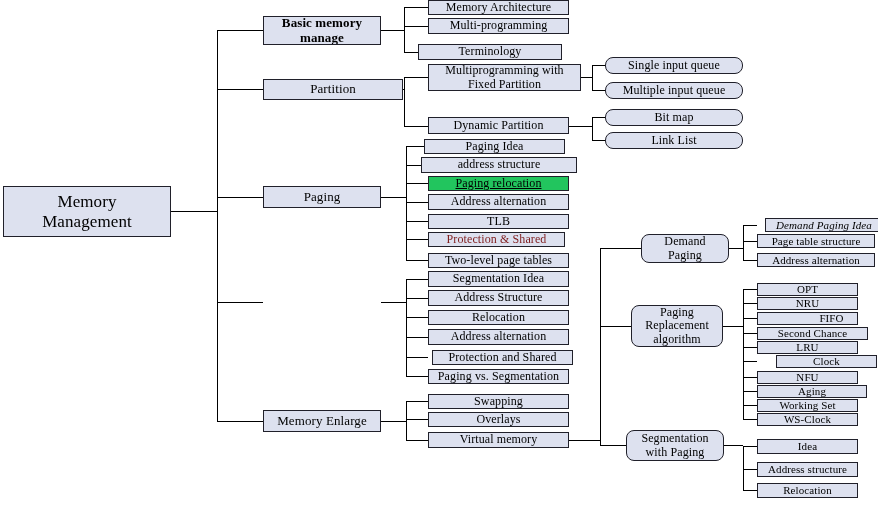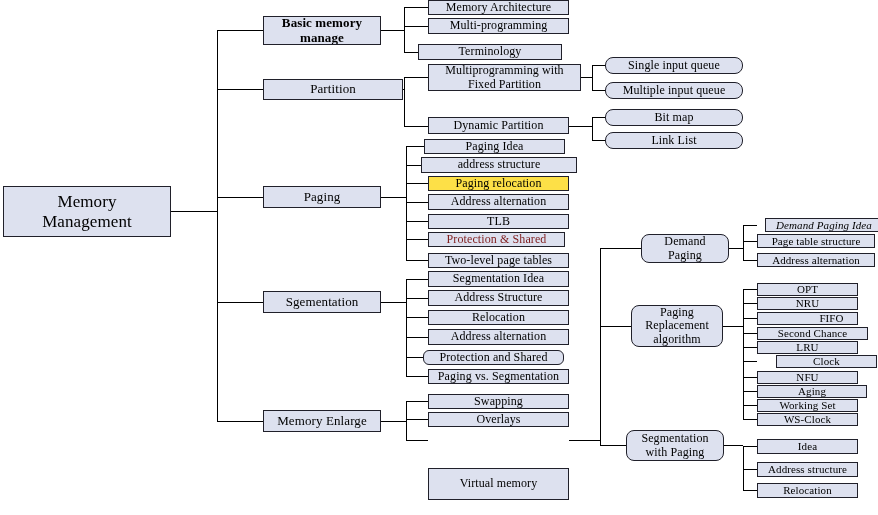--- a/index.html
+++ b/index.html
@@ -140,49 +140,48 @@
     </g>
   </svg>
 
   <div class="node root" style="left: 3px; top: 186px; width: 168px; height: 51px; background: rgb(221, 225, 239); border-color: rgb(32, 32, 42); color: rgb(0, 0, 0);">Memory
 Management</div>
 
   <div class="node lvl1" style="left: 263px; top: 16px; width: 118px; height: 29px; background: rgb(221, 225, 239); border-color: rgb(32, 32, 42); color: rgb(0, 0, 0); font-weight: bold;">Basic memory
 manage</div>
   <div class="node lvl1" style="left: 263px; top: 79px; width: 140px; height: 21px; background: rgb(221, 225, 239); border-color: rgb(32, 32, 42); color: rgb(0, 0, 0);">Partition</div>
   <div class="node lvl1" style="left: 263px; top: 186px; width: 118px; height: 22px; background: rgb(221, 225, 239); border-color: rgb(32, 32, 42); color: rgb(0, 0, 0);">Paging</div>
-  <div class="node lvl1" style="left: 263px; top: 291px; width: 118px; height: 22px; background: rgb(221, 225, 239); border-color: rgb(32, 32, 42); color: rgb(0, 0, 0);">Sgementation</div>
   <div class="node lvl1" style="left: 263px; top: 410px; width: 118px; height: 22px; background: rgb(221, 225, 239); border-color: rgb(32, 32, 42); color: rgb(0, 0, 0);">Memory Enlarge</div>
 
   <div class="node lvl2" style="left: 428px; top: 0px; width: 141px; height: 15px; background: rgb(221, 225, 239); border-color: rgb(32, 32, 42); color: rgb(0, 0, 0);">Memory Architecture</div>
   <div class="node lvl2" style="left: 428px; top: 18px; width: 141px; height: 16px; background: rgb(221, 225, 239); border-color: rgb(32, 32, 42); color: rgb(0, 0, 0);">Multi-programming</div>
   <div class="node lvl2" style="left: 418px; top: 44px; width: 144px; height: 16px; background: rgb(221, 225, 239); border-color: rgb(32, 32, 42); color: rgb(0, 0, 0);">Terminology</div>
 
   <div class="node lvl2" style="left: 428px; top: 64px; width: 153px; height: 27px; background: rgb(221, 225, 239); border-color: rgb(32, 32, 42); color: rgb(0, 0, 0);">Multiprogramming with
 Fixed Partition</div>
   <div class="node lvl2" style="left: 428px; top: 117px; width: 141px; height: 17px; background: rgb(221, 225, 239); border-color: rgb(32, 32, 42); color: rgb(0, 0, 0);">Dynamic Partition</div>
 
   <div class="node lvl2" style="left: 424px; top: 139px; width: 141px; height: 15px; background: rgb(221, 225, 239); border-color: rgb(32, 32, 42); color: rgb(0, 0, 0);">Paging Idea</div>
   <div class="node lvl2" style="left: 421px; top: 157px; width: 156px; height: 16px; background: rgb(221, 225, 239); border-color: rgb(32, 32, 42); color: rgb(0, 0, 0);">address structure</div>
-  <div class="node lvl2" style="left: 428px; top: 176px; width: 141px; height: 15px; background: #fde047; border-color: rgb(32, 32, 42); color: rgb(0, 0, 0);">Paging relocation</div>
+  <div class="node lvl2" style="left: 428px; top: 176px; width: 141px; height: 15px; background: #22c55e; border-color: rgb(32, 32, 42); color: rgb(0, 0, 0); text-decoration: underline;">Paging relocation</div>
   <div class="node lvl2" style="left: 428px; top: 194px; width: 141px; height: 16px; background: rgb(221, 225, 239); border-color: rgb(32, 32, 42); color: rgb(0, 0, 0);">Address alternation</div>
   <div class="node lvl2" style="left: 428px; top: 214px; width: 141px; height: 15px; background: rgb(221, 225, 239); border-color: rgb(32, 32, 42); color: rgb(0, 0, 0);">TLB</div>
   <div class="node lvl2" style="left: 428px; top: 232px; width: 137px; height: 15px; background: rgb(221, 225, 239); border-color: rgb(32, 32, 42); color: #7f1d1d;">Protection &amp; Shared</div>
   <div class="node lvl2" style="left: 428px; top: 253px; width: 141px; height: 15px; background: rgb(221, 225, 239); border-color: rgb(32, 32, 42); color: rgb(0, 0, 0);">Two-level page tables</div>
 
   <div class="node lvl2" style="left: 428px; top: 271px; width: 141px; height: 16px; background: rgb(221, 225, 239); border-color: rgb(32, 32, 42); color: rgb(0, 0, 0);">Segmentation Idea</div>
   <div class="node lvl2" style="left: 428px; top: 290px; width: 141px; height: 16px; background: rgb(221, 225, 239); border-color: rgb(32, 32, 42); color: rgb(0, 0, 0);">Address Structure</div>
   <div class="node lvl2" style="left: 428px; top: 310px; width: 141px; height: 15px; background: rgb(221, 225, 239); border-color: rgb(32, 32, 42); color: rgb(0, 0, 0);">Relocation</div>
   <div class="node lvl2" style="left: 428px; top: 329px; width: 141px; height: 16px; background: rgb(221, 225, 239); border-color: rgb(32, 32, 42); color: rgb(0, 0, 0);">Address alternation</div>
-  <div class="node lvl2" style="left: 423px; top: 350px; width: 141px; height: 15px; background: rgb(221, 225, 239); border-color: rgb(32, 32, 42); color: rgb(0, 0, 0); border-radius: 6px;">Protection and Shared</div>
+  <div class="node lvl2" style="left: 432px; top: 350px; width: 141px; height: 15px; background: rgb(221, 225, 239); border-color: rgb(32, 32, 42); color: rgb(0, 0, 0);">Protection and Shared</div>
   <div class="node lvl2" style="left: 428px; top: 369px; width: 141px; height: 15px; background: rgb(221, 225, 239); border-color: rgb(32, 32, 42); color: rgb(0, 0, 0);">Paging vs. Segmentation</div>
 
   <div class="node lvl2" style="left: 428px; top: 394px; width: 141px; height: 15px; background: rgb(221, 225, 239); border-color: rgb(32, 32, 42); color: rgb(0, 0, 0);">Swapping</div>
   <div class="node lvl2" style="left: 428px; top: 412px; width: 141px; height: 15px; background: rgb(221, 225, 239); border-color: rgb(32, 32, 42); color: rgb(0, 0, 0);">Overlays</div>
-  <div class="node lvl2" style="left: 428px; top: 432px; width: 141px; height: 32px; background: rgb(221, 225, 239); border-color: rgb(32, 32, 42); color: rgb(0, 0, 0); margin-top: 36px;">Virtual memory</div>
+  <div class="node lvl2" style="left: 428px; top: 432px; width: 141px; height: 16px; background: rgb(221, 225, 239); border-color: rgb(32, 32, 42); color: rgb(0, 0, 0);">Virtual memory</div>
 
   <div class="node lvl3" style="left: 605px; top: 57px; width: 138px; height: 17px; background: rgb(221, 225, 239); border-color: rgb(32, 32, 42); color: rgb(0, 0, 0);">Single input queue</div>
   <div class="node lvl3" style="left: 605px; top: 82px; width: 138px; height: 17px; background: rgb(221, 225, 239); border-color: rgb(32, 32, 42); color: rgb(0, 0, 0);">Multiple input queue</div>
   <div class="node lvl3" style="left: 605px; top: 109px; width: 138px; height: 17px; background: rgb(221, 225, 239); border-color: rgb(32, 32, 42); color: rgb(0, 0, 0);">Bit map</div>
   <div class="node lvl3" style="left: 605px; top: 132px; width: 138px; height: 17px; background: rgb(221, 225, 239); border-color: rgb(32, 32, 42); color: rgb(0, 0, 0);">Link List</div>
 
   <div class="node lvl3" style="left: 641px; top: 234px; width: 88px; height: 29px; background: rgb(221, 225, 239); border-color: rgb(32, 32, 42); color: rgb(0, 0, 0);">Demand
 Paging</div>
   <div class="node lvl3" style="left: 631px; top: 305px; width: 92px; height: 42px; background: rgb(221, 225, 239); border-color: rgb(32, 32, 42); color: rgb(0, 0, 0);">Paging
 Replacement

